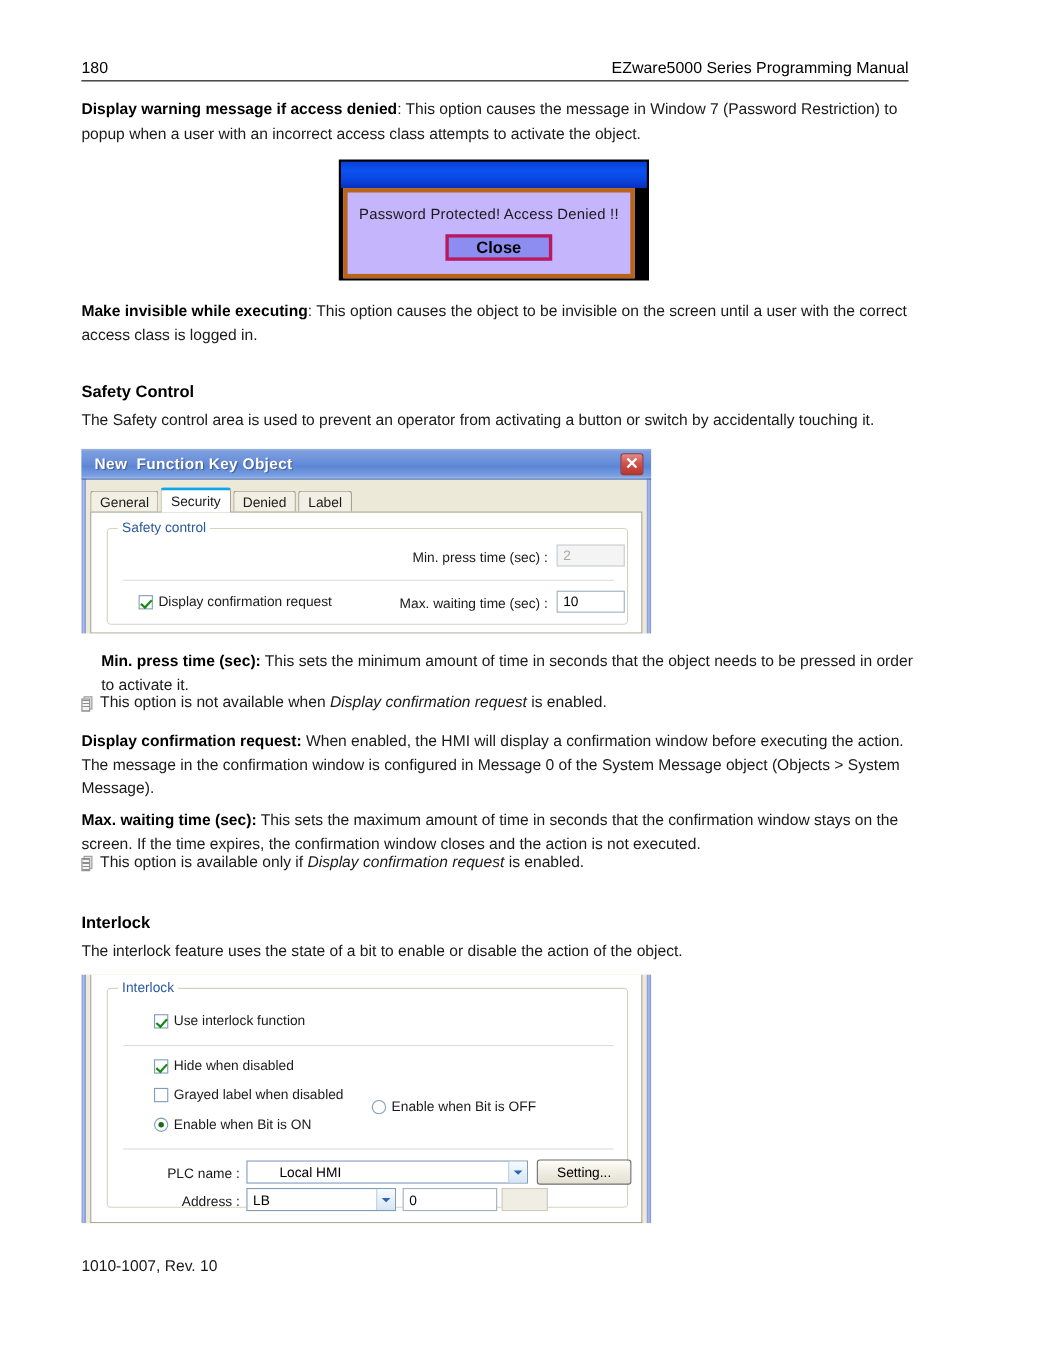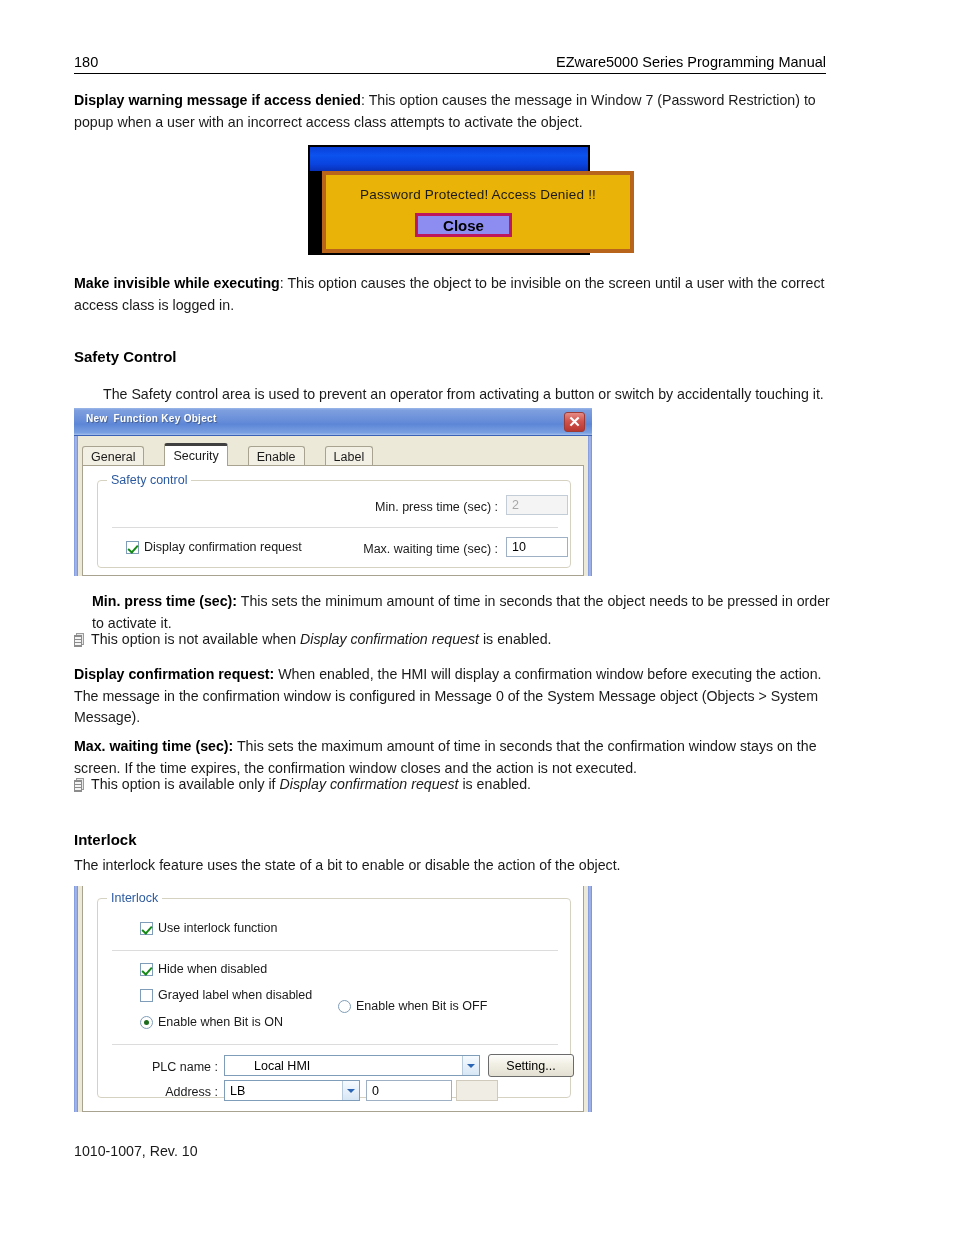--- a/index.html
+++ b/index.html
@@ -115,24 +115,24 @@
   }
   .hmi-titlebar {
     position: absolute;
     left: 2px; top: 2px;
     width: 278px;
     height: 24px;
     background: linear-gradient(to bottom, #0a3fd8 0%, #0b52ef 35%, #0a44e0 70%, #0830b8 100%);
   }
   .hmi-body {
     position: absolute;
-    left: 14px; top: 26px;
-    width: 312px;
+    left: 4px; top: 26px;
+    width: 265px;
     height: 82px;
-    background: #eab308;
+    background: #c4b5fd;
     border: 4px solid #b8651b;
     box-sizing: border-box;
   }
   .hmi-msg {
     position: absolute;
     left: 0; top: 12px;
     width: 100%;
     text-align: center;
     font-size: 13.5px;
     font-family: "Liberation Sans", sans-serif;
@@ -179,21 +179,21 @@
     background: linear-gradient(to bottom,
         #9db8e8 0%, #7e9fdf 8%, #6c91da 40%,
         #5d86d6 60%, #7aa0e2 92%, #a7c0ea 100%);
     border-bottom: 1px solid #3a63b8;
     box-sizing: border-box;
   }
   .xp-title-text {
     position: absolute;
     left: 12px;
     top: 5px;
-    font-size: 10px;
+    font-size: 14px;
     font-weight: bold;
     color: #ffffff;
     text-shadow: 1px 1px 1px rgba(0,0,0,0.35);
     letter-spacing: 0.3px;
     white-space: pre;
     text-align: center;
   }
   .xp-close {
     position: absolute;
     right: 7px;
@@ -213,39 +213,39 @@
   }
 
   
   .xp-tabstrip {
     position: absolute;
     left: 8px;
     top: 36px;
     height: 22px;
     display: flex;
     align-items: flex-end;
-    gap: 20px;
+    gap: 2px;
   }
   .xp-tab {
     height: 20px;
     padding: 0 8px;
     background: #f2efe4;
     border: 1px solid #a8a390;
     border-bottom: none;
     border-radius: 3px 3px 0 0;
     font-size: 12.5px;
     color: #1a1a1a;
     display: flex;
     align-items: center;
     box-sizing: border-box;
   }
   .xp-tab.active {
     height: 23px;
     background: #ffffff;
-    border-top: 3px solid #404040;
+    border-top: 3px solid #0ea5e9;
     font-weight: normal;
     z-index: 3;
     position: relative;
   }
 
   
   .xp-tabpage {
     position: absolute;
     left: 8px;
     right: 8px;
@@ -428,35 +428,35 @@
       <div class="hmi-msg">Password Protected! Access Denied !!</div>
       <div class="hmi-close-btn">Close</div>
     </div>
   </div>
 
   <div class="para" style="left:74px; top:273px; width:752px;">
     <b>Make invisible while executing</b><span>: This option causes the object to be invisible on the screen until a user with the correct access class is logged in.</span>
   </div>
 
   <div class="heading" style="left:74px; top:348px;">Safety Control</div>
-  <div class="para" style="left:74px; top:384px; width:780px;margin-left:29px;">The Safety control area is used to prevent an operator from activating a button or switch by accidentally touching it.</div>
+  <div class="para" style="left:74px; top:372px; width:780px;">The Safety control area is used to prevent an operator from activating a button or switch by accidentally touching it.</div>
 
   <div class="xp-window" style="left:74px; top:408px; width:518px; height:168px;">
     <div class="xp-frame-left"></div>
     <div class="xp-frame-right"></div>
 
     <div class="xp-titlebar">
       <div class="xp-title-text">New  Function Key Object</div>
       <div class="xp-close">✕</div>
     </div>
 
     <div class="xp-tabstrip">
       <div class="xp-tab">General</div>
       <div class="xp-tab active">Security</div>
-      <div class="xp-tab">Enable</div>
+      <div class="xp-tab">Denied</div>
       <div class="xp-tab">Label</div>
     </div>
 
     <div class="xp-tabpage">
 
       <div class="groupbox" style="left:14px; top:14px; width:474px; height:88px;">
         <div class="gb-title">Safety control</div>
 
         <div class="lbl right" style="left:190px; top:19px; width:210px;">Min. press time (sec) :</div>
         <div class="textbox disabled" style="left:408px; top:14px; width:62px; height:20px;">2</div>

